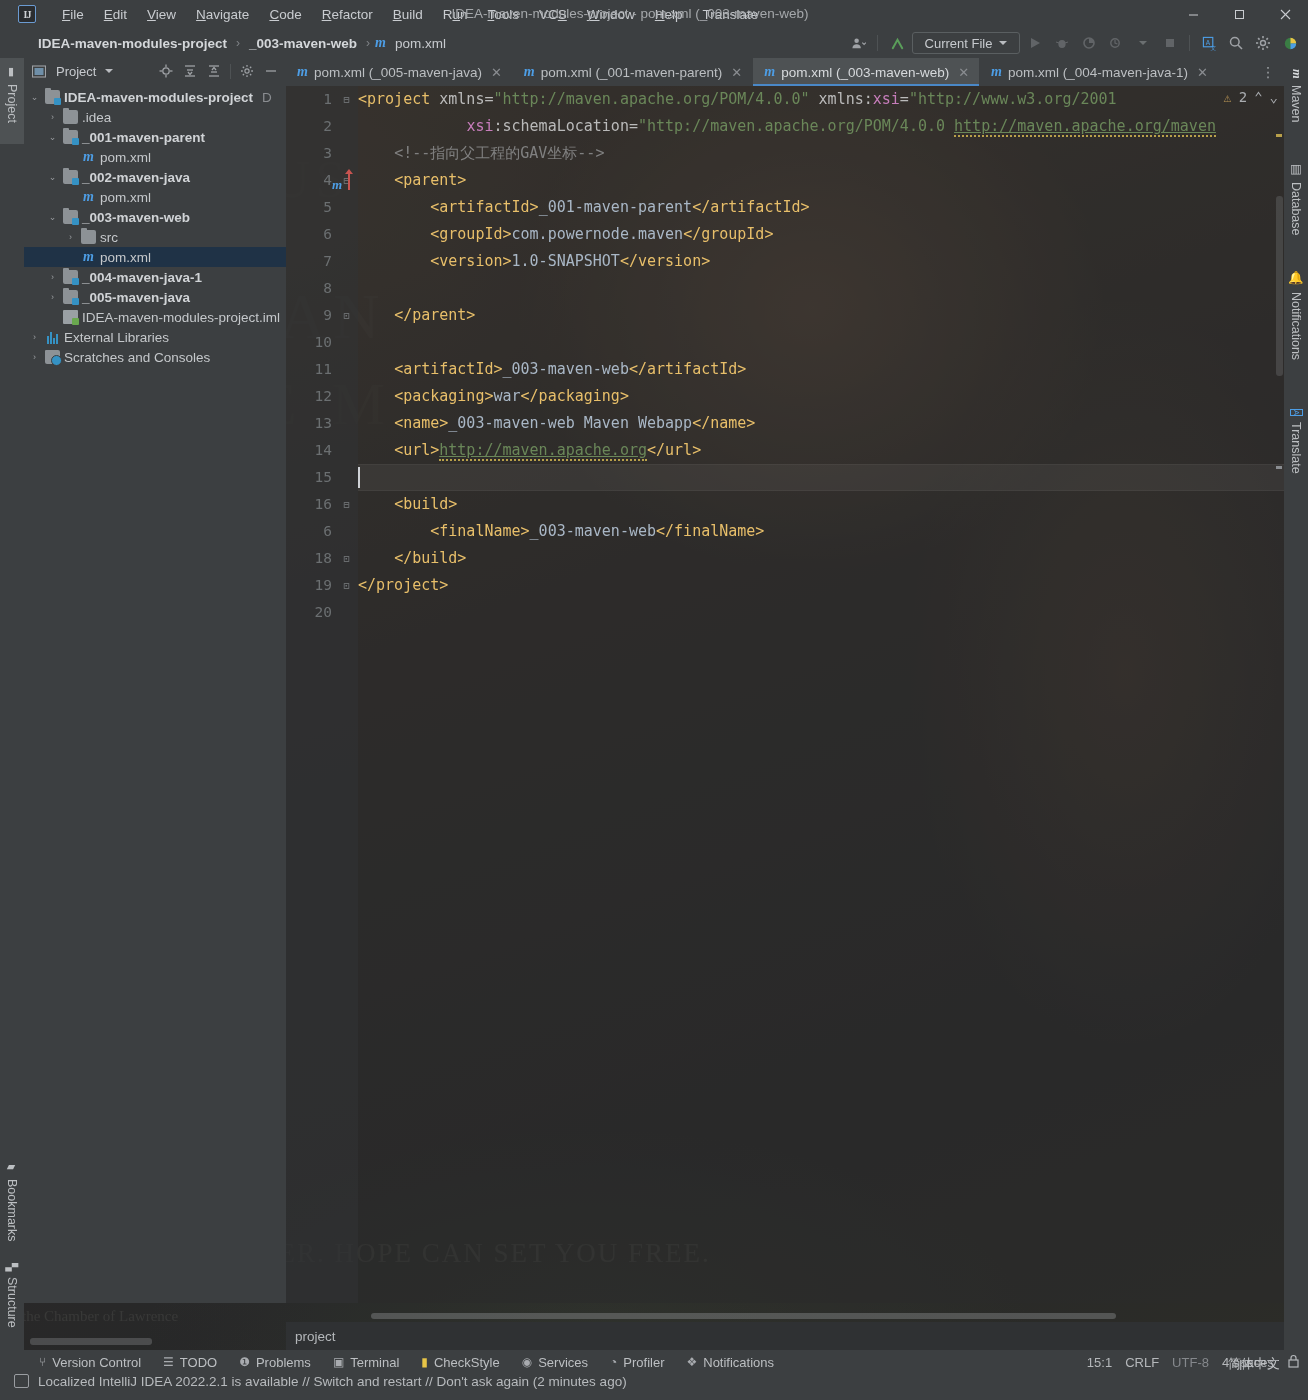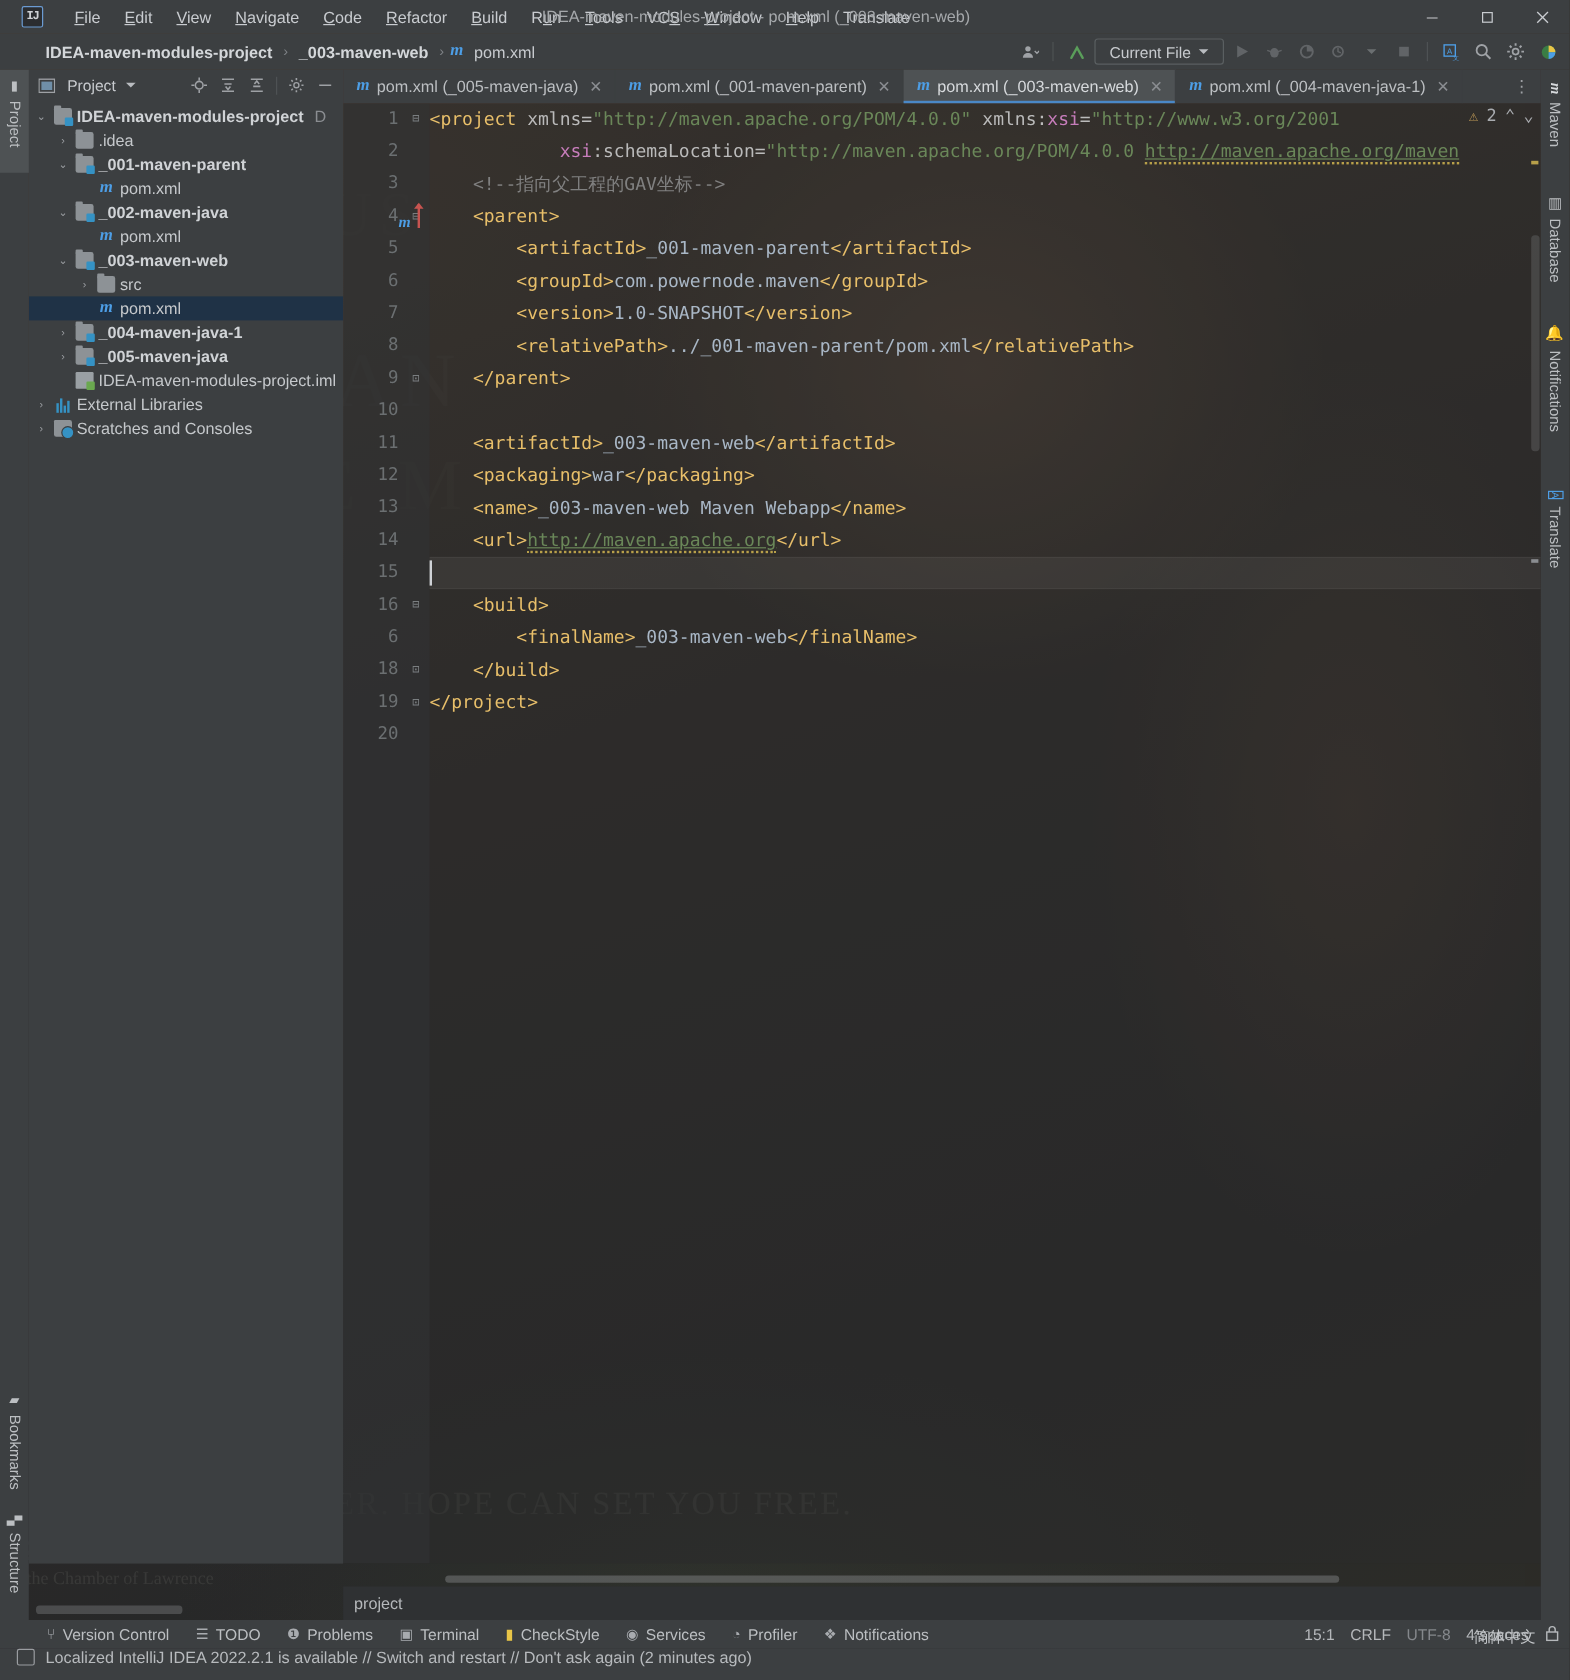--- a/index.html
+++ b/index.html
@@ -57,21 +57,21 @@
 
   
   .titlebar{
     position:absolute; left:0; top:0; width:1308px; height:28px;
     background:#3c3f41; display:flex; align-items:center; z-index:30;
   }
   .ij-logo{
     width:18px;height:18px;margin-left:18px;margin-right:16px;
     border:1px solid #6b9bd2;border-radius:2px;background:#2b2d30;
     display:flex;align-items:center;justify-content:center;
-    font-size:10px;color:#cfd2d6;font-family:Liberation Mono, monospace;
+    font-size:10px;color:#cfd2d6;font-family:Liberation Serif, serif;
     font-weight:bold;letter-spacing:-1px;
   }
   .menubar{ display:flex; align-items:center; gap:0; }
   .menu-item{
     padding:4px 10px; font-size:13.5px; color:#c9ccd0; cursor:default; white-space:nowrap;
   }
   .menu-item u{ text-decoration:underline; }
   .win-title{
     position:absolute; left:0; top:0; width:1260px; height:28px; line-height:28px;
     text-align:center; font-size:13.5px; color:#a5a8ab; pointer-events:none;
@@ -664,21 +664,21 @@
     <div class="ed-bg"></div>
     <div class="gutter"></div>
     <div class="code-area" id="codearea">
         <div class="cl"><span class="ln">1</span><span class="fold">⊟</span><span class="txt"><span class="tag">&lt;project</span> <span class="attr">xmlns</span>=<span class="str">"http://maven.apache.org/POM/4.0.0"</span> <span class="attr">xmlns</span>:<span class="ns">xsi</span>=<span class="str">"http://www.w3.org/2001</span></span></div>
         <div class="cl"><span class="ln">2</span><span class="txt">            <span class="ns">xsi</span>:<span class="attr">schemaLocation</span>=<span class="str">"http://maven.apache.org/POM/4.0.0 </span><span class="lnk sq">http://maven.apache.org/maven</span></span></div>
         <div class="cl"><span class="ln">3</span><span class="txt">    <span class="cmt">&lt;!--指向父工程的GAV坐标--&gt;</span></span></div>
         <div class="cl"><span class="ln">4</span><span class="fold">⊟</span><span class="gmark">m</span><span class="garrow"></span><span class="txt">    <span class="tag">&lt;parent&gt;</span></span></div>
         <div class="cl"><span class="ln">5</span><span class="txt">        <span class="tag">&lt;artifactId&gt;</span><span class="txtv">_001-maven-parent</span><span class="tag">&lt;/artifactId&gt;</span></span></div>
         <div class="cl"><span class="ln">6</span><span class="txt">        <span class="tag">&lt;groupId&gt;</span><span class="txtv">com.powernode.maven</span><span class="tag">&lt;/groupId&gt;</span></span></div>
         <div class="cl"><span class="ln">7</span><span class="txt">        <span class="tag">&lt;version&gt;</span><span class="txtv">1.0-SNAPSHOT</span><span class="tag">&lt;/version&gt;</span></span></div>
-        <div class="cl"><span class="ln">8</span><span class="txt">        <span class="tag">&lt;relativePath&gt;</span><span class="txtv">../_001-maven-parent/pom.xml</span><span class="tag">&lt;/relativePath&gt;</span></span></div>
+        <div class="cl"><span class="ln">8</span></div>
         <div class="cl"><span class="ln">9</span><span class="fold">⊡</span><span class="txt">    <span class="tag">&lt;/parent&gt;</span></span></div>
         <div class="cl"><span class="ln">10</span></div>
         <div class="cl"><span class="ln">11</span><span class="txt">    <span class="tag">&lt;artifactId&gt;</span><span class="txtv">_003-maven-web</span><span class="tag">&lt;/artifactId&gt;</span></span></div>
         <div class="cl"><span class="ln">12</span><span class="txt">    <span class="tag">&lt;packaging&gt;</span><span class="txtv">war</span><span class="tag">&lt;/packaging&gt;</span></span></div>
         <div class="cl"><span class="ln">13</span><span class="txt">    <span class="tag">&lt;name&gt;</span><span class="txtv">_003-maven-web Maven Webapp</span><span class="tag">&lt;/name&gt;</span></span></div>
         <div class="cl"><span class="ln">14</span><span class="txt">    <span class="tag">&lt;url&gt;</span><span class="lnk sq">http://maven.apache.org</span><span class="tag">&lt;/url&gt;</span></span></div>
         <div class="cl current"><div class="hl"></div><div class="caret"></div><span class="ln">15</span><span class="txt"></span></div>
         <div class="cl"><span class="ln">16</span><span class="fold">⊟</span><span class="txt">    <span class="tag">&lt;build&gt;</span></span></div>
         <div class="cl"><span class="ln">6</span><span class="txt">        <span class="tag">&lt;finalName&gt;</span><span class="txtv">_003-maven-web</span><span class="tag">&lt;/finalName&gt;</span></span></div>
         <div class="cl"><span class="ln">18</span><span class="fold">⊡</span><span class="txt">    <span class="tag">&lt;/build&gt;</span></span></div>

